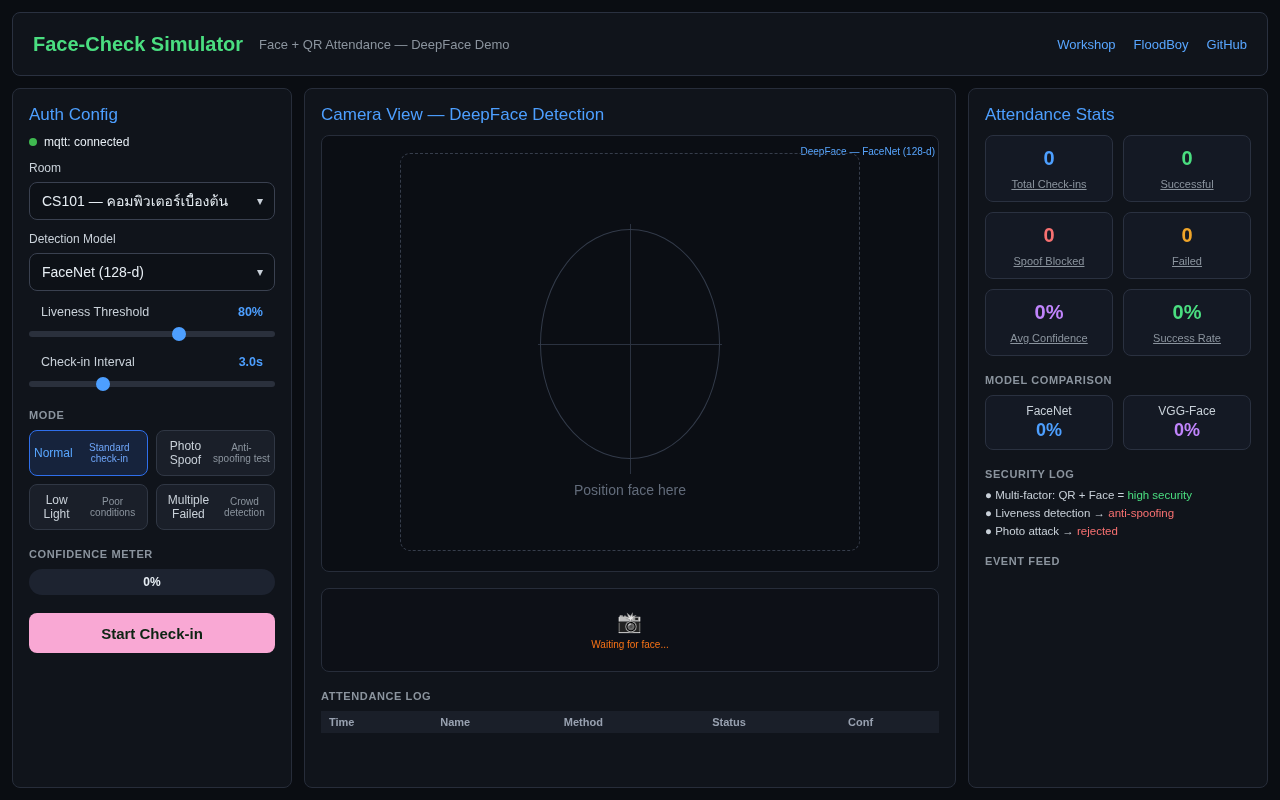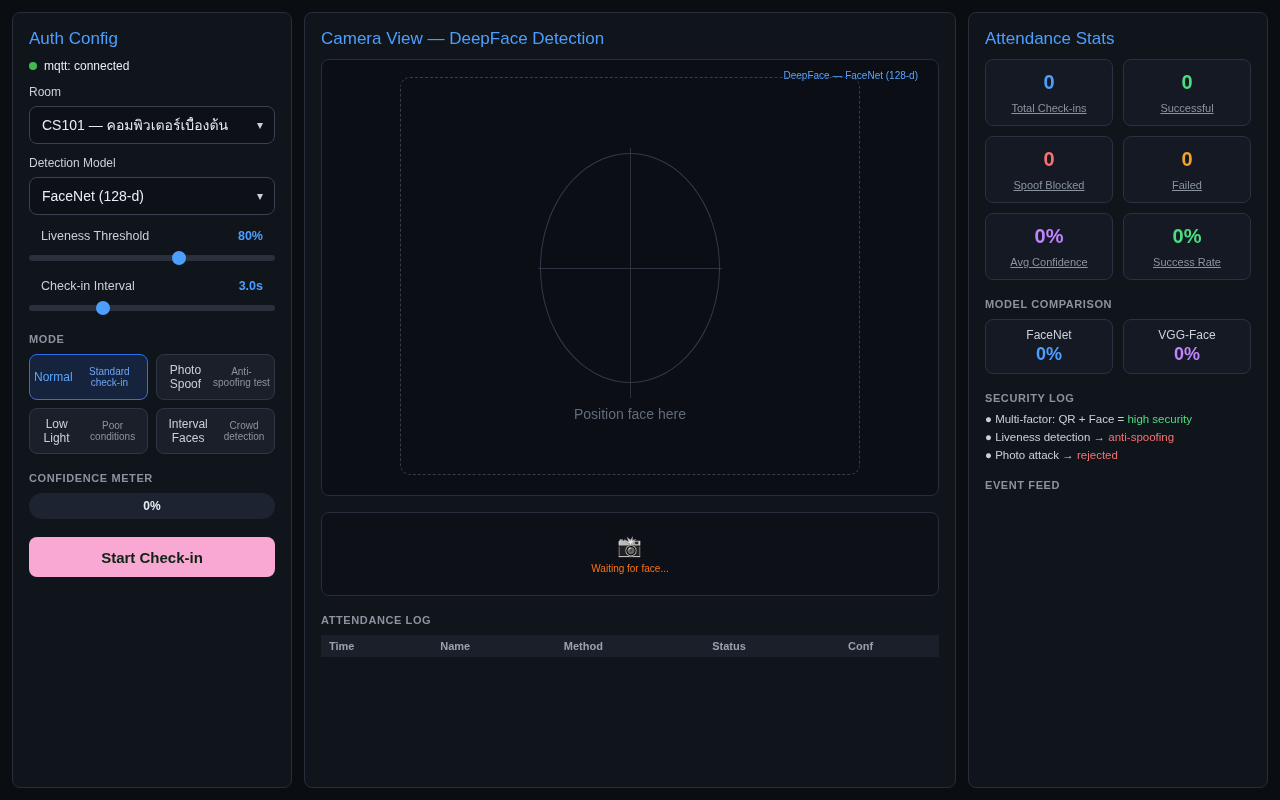--- a/index.html
+++ b/index.html
@@ -70,21 +70,21 @@
   .mode-btn.active .mode-sub { color: #6ea5f8; }
 
   .meter { height: 26px; background: #1d2330; border-radius: 13px; display: flex;
     align-items: center; justify-content: center; font-size: 12px; font-weight: bold; color: #e6edf3; }
   .start-btn { width: 100%; height: 40px; margin-top: 18px; background: #f9a8d4; color: #0d2413;
     border: none; border-radius: 8px; font-size: 15px; font-weight: bold; cursor: pointer; font-family: inherit; }
 
   
   .viewport { position: relative; height: 437px; background: #0b0e14;
     border: 1px solid #272d3a; border-radius: 8px; margin-top: 4px; }
-  .overlay-label { position: absolute; top: 10px; right: 20px; font-size: 10px; color: #58a6ff; }
+  .overlay-label { position: absolute; top: 10px; right: 3px; font-size: 10px; color: #58a6ff; }
   .guide { position: absolute; left: 78px; right: 78px; top: 17px; bottom: 20px;
     border: 1.5px dashed #363d4b; border-radius: 10px; }
   .vline { position: absolute; left: 50%; top: 70px; height: 250px; width: 1px; background: #2b3240; }
   .hline { position: absolute; left: 50%; top: 190px; width: 184px; height: 1px; background: #2b3240; transform: translateX(-50%); }
   .ellipse { position: absolute; left: 50%; top: 75px; width: 180px; height: 230px;
     transform: translateX(-50%); border: 1px solid #333b4a; border-radius: 50%; }
   .guide-text { position: absolute; bottom: 52px; width: 100%; text-align: center; color: #626b7a; font-size: 14px; }
 
   .status-box { margin-top: 16px; height: 84px; border: 1px solid #272d3a; border-radius: 8px;
     background: #0d1017; display: flex; flex-direction: column; align-items: center; justify-content: center; gap: 5px; }
@@ -108,20 +108,29 @@
   .model-name { font-size: 12px; color: #c9d1d9; }
   .model-value { font-size: 18px; font-weight: bold; margin-top: 2px; }
   .sec-item { font-size: 11.5px; color: #c9d1d9; margin-bottom: 6px; }
   .event-feed { min-height: 40px; }
 </style>
 </head>
 <body>
 
 <div class="page">
 
+  <header class="topbar">
+    <h1 class="app-title">Face-Check Simulator</h1>
+    <span class="subtitle">Face + QR Attendance — DeepFace Demo</span>
+    <nav class="topnav">
+      <a href="#">Workshop</a>
+      <a href="#">FloodBoy</a>
+      <a href="#">GitHub</a>
+    </nav>
+  </header>
 
   <div class="columns">
 
     <section class="panel left">
       <h2 class="panel-title">Auth Config</h2>
 
       <div class="mqtt-row">
         <span class="dot"></span>
         <span>mqtt: connected</span>
       </div>
@@ -168,21 +177,21 @@
         </button>
         <button class="mode-btn">
           <span class="mode-label">Photo Spoof</span>
           <span class="mode-sub">Anti-spoofing test</span>
         </button>
         <button class="mode-btn">
           <span class="mode-label">Low Light</span>
           <span class="mode-sub">Poor conditions</span>
         </button>
         <button class="mode-btn">
-          <span class="mode-label">Interval Faces</span>
+          <span class="mode-label">Multiple Failed</span>
           <span class="mode-sub">Crowd detection</span>
         </button>
       </div>
 
       <div class="section-head">CONFIDENCE METER</div>
       <div class="meter">
         <span>0%</span>
       </div>
 
       <button class="start-btn">Start Check-in</button>

